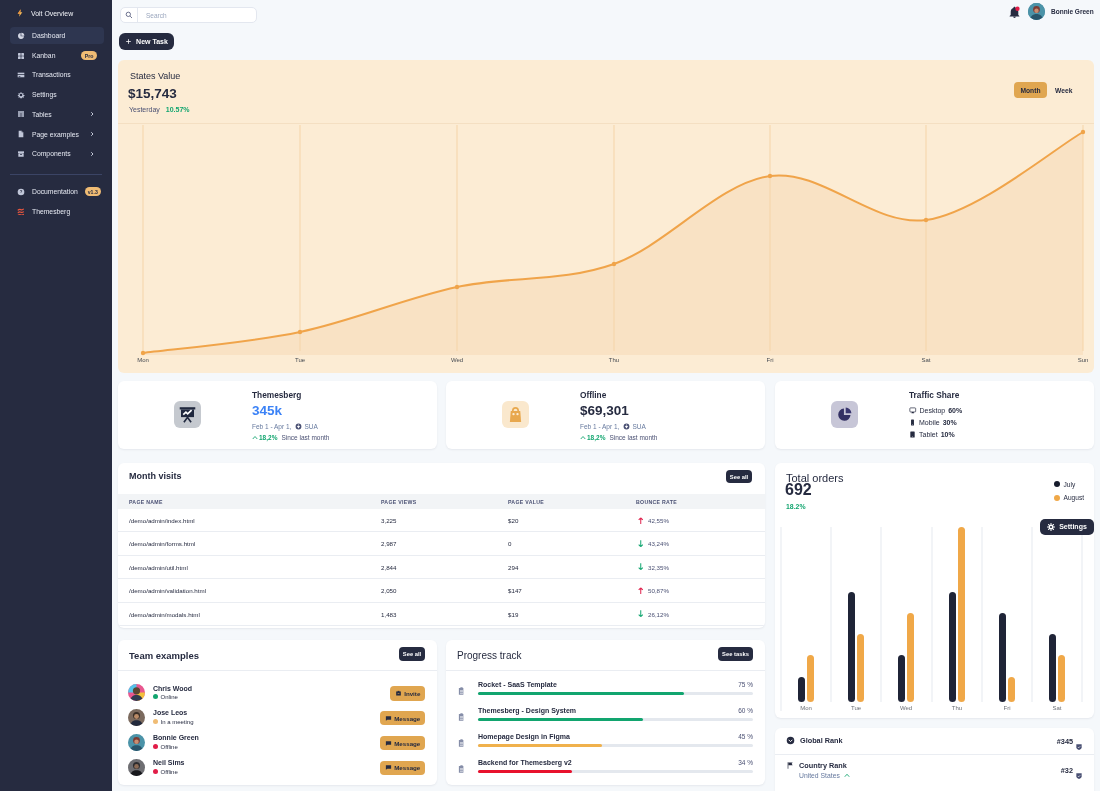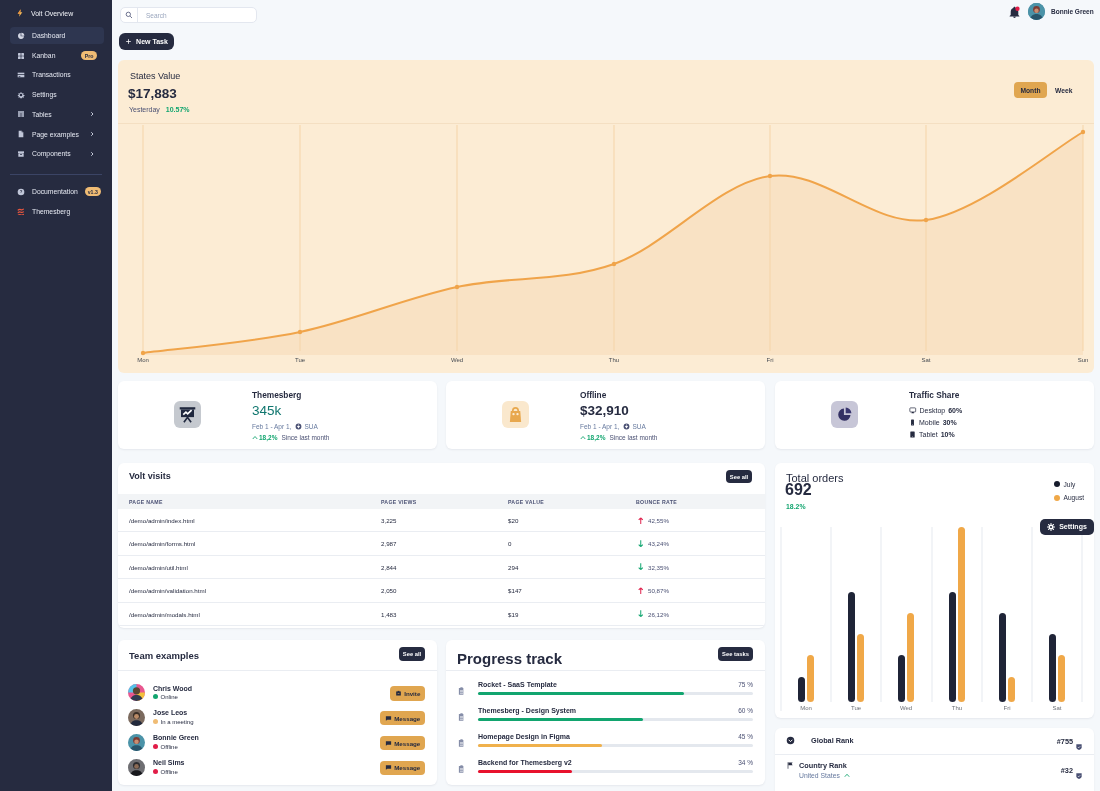--- a/index.html
+++ b/index.html
@@ -128,21 +128,21 @@
 <div class="abs" style="left:1051px;top:8px;font-size:6.5px;font-weight:bold;color:#262B40">Bonnie Green</div>
 
 <div class="abs darkbtn" style="left:119px;top:33px;width:55px;height:17px;font-size:7px;gap:4px;border-radius:6px">
   <svg width="7" height="7" viewBox="0 0 24 24" fill="none" stroke="#fff" stroke-width="2.6">
       <path d="M12 4v16M4 12h16"></path>
     </svg>New Task
 </div>
 
 <div class="abs" id="salescard" style="left:118px;top:60px;width:976px;height:313px;background:#FCECD4;border-radius:6px;overflow:hidden">
   <div class="abs" style="left:12px;top:11px;font-size:9px;color:#262B40">States Value</div>
-  <div class="abs" style="left:10px;top:26px;font-size:13.5px;font-weight:bold;color:#262B40">$17,883</div>
+  <div class="abs" style="left:10px;top:26px;font-size:13.5px;font-weight:bold;color:#262B40">$15,743</div>
   <div class="abs" style="left:11px;top:46px;font-size:7px;color:#4A5073">Yesterday <span style="color:#12A56F;font-weight:bold;margin-left:4px">10.57%</span></div>
   <div class="abs tanbtn" style="left:896px;top:22px;width:33px;height:16px;font-size:6.7px">Month</div>
   <div class="abs" style="left:937px;top:27px;font-size:6.7px;font-weight:bold;color:#262B40">Week</div>
   <div class="abs" style="left:0;top:63px;width:976px;border-top:1px solid #F4DFC2"></div>
   <svg class="abs" style="left:0;top:63px" width="976" height="250" viewBox="0 63 976 250">
     <path d="M25,293 C51.2,289.5 129.7,283.0 182,272 C234.3,261.0 286.7,238.3 339,227 C391.3,215.7 443.8,222.5 496,204 C548.2,185.5 600.0,123.3 652,116 C704.0,108.7 755.8,167.3 808,160 C860.2,152.7 938.8,86.7 965,72 L965,295 L25,295 Z" fill="#F9E2C4"></path>
 
     <g stroke="#F5D4A8" stroke-width="1">
       <line x1="25" y1="65" x2="25" y2="291"></line>
         <line x1="182" y1="65" x2="182" y2="291"></line>
@@ -178,21 +178,21 @@
     <div class="card" style="left:118px;top:381px;width:319px;height:68px">
       <div style="position:absolute;left:56px;top:20px;width:27px;height:27px;background:#C5C9CF;border-radius:6px;display:flex;align-items:center;justify-content:center">
         <svg width="17" height="16" viewBox="0 0 24 22" fill="#20283E">
           <path d="M1 0h22v3.2H1z"></path>
           <path d="M2.8 3.2h18.4V14H2.8z"></path>
           <path d="m12 12.5-6 8.2 1.9 1.3L12 16.4 16.1 22l1.9-1.3-6-8.2z"></path>
           <path d="M6 10.5 9.8 7l2.4 2.3L17.8 4" stroke="#fff" stroke-width="2.4" fill="none"></path>
         </svg>
       </div>
       <div style="position:absolute;left:134px;top:9px;font-size:8.3px;font-weight:bold;color:#262B40">Themesberg</div>
-      <div style="position:absolute;left:134px;top:22px;font-size:13.5px;font-weight:normal;color:#0f766e">345k</div>
+      <div style="position:absolute;left:134px;top:22px;font-size:13.5px;font-weight:bold;color:#3b82f6">345k</div>
       <div style="position:absolute;left:134px;top:42px;font-size:6.5px;color:#66799e;display:flex;align-items:center;gap:2px">Feb 1 - Apr 1, <svg width="7" height="7" viewBox="0 0 24 24" fill="#4A5073" style="margin-left:2px">
           <path d="M12 2a10 10 0 1 0 0 20 10 10 0 0 0 0-20zm0 2.2 3 4.3h-6zM6.5 10h11l-5.5 9z" fill-rule="evenodd"></path>
         </svg> SUA</div>
       <div style="position:absolute;left:134px;top:52.5px;font-size:6.5px;display:flex;align-items:center">
         <svg width="6" height="5" viewBox="0 0 24 20" style="margin-right:1px">
           <path d="M3 16 12 6l9 10" fill="none" stroke="#12A56F" stroke-width="3.5"></path>
         </svg>
         <span class="green" style="font-weight:bold">18,2%</span>
         <span style="color:#4A5073;margin-left:4px">Since last month</span>
       </div>
@@ -200,21 +200,21 @@
     <div class="card" style="left:446px;top:381px;width:319px;height:68px">
       <div style="position:absolute;left:56px;top:20px;width:27px;height:27px;background:#FAE8CD;border-radius:6px;display:flex;align-items:center;justify-content:center">
         <svg width="15" height="17" viewBox="0 0 24 26" fill="#E8A84E">
           <path d="M12 1a5.6 5.6 0 0 0-5.6 5.6V10h2.7V6.6a2.9 2.9 0 0 1 5.8 0V10h2.7V6.6A5.6 5.6 0 0 0 12 1z"></path>
           <path d="M4.4 7.5h15.2L21 25H3z"></path>
           <circle cx="8.8" cy="12.3" r="1.9" fill="#FBEBD4"></circle>
           <circle cx="15.2" cy="12.3" r="1.9" fill="#FBEBD4"></circle>
         </svg>
       </div>
       <div style="position:absolute;left:134px;top:9px;font-size:8.3px;font-weight:bold;color:#262B40">Offline</div>
-      <div style="position:absolute;left:134px;top:22px;font-size:13.5px;font-weight:bold;color:#262B40">$32,910</div>
+      <div style="position:absolute;left:134px;top:22px;font-size:13.5px;font-weight:bold;color:#262B40">$69,301</div>
       <div style="position:absolute;left:134px;top:42px;font-size:6.5px;color:#66799e;display:flex;align-items:center;gap:2px">Feb 1 - Apr 1, <svg width="7" height="7" viewBox="0 0 24 24" fill="#4A5073" style="margin-left:2px">
           <path d="M12 2a10 10 0 1 0 0 20 10 10 0 0 0 0-20zm0 2.2 3 4.3h-6zM6.5 10h11l-5.5 9z" fill-rule="evenodd"></path>
         </svg> SUA</div>
       <div style="position:absolute;left:134px;top:52.5px;font-size:6.5px;display:flex;align-items:center">
         <svg width="6" height="5" viewBox="0 0 24 20" style="margin-right:1px">
           <path d="M3 16 12 6l9 10" fill="none" stroke="#12A56F" stroke-width="3.5"></path>
         </svg>
         <span class="green" style="font-weight:bold">18,2%</span>
         <span style="color:#4A5073;margin-left:4px">Since last month</span>
       </div>
@@ -236,21 +236,21 @@
           <circle cx="12" cy="19" r="1.2" fill="#fff"></circle>
         </svg> Mobile <b>30%</b></div>
       <div style="position:absolute;left:134px;top:49.5px;font-size:7px;color:#262B40;display:flex;align-items:center;gap:3px"><svg width="7" height="7" viewBox="0 0 24 24" fill="#262B40">
           <rect x="4.5" y="1.5" width="15" height="21" rx="2"></rect>
           <circle cx="12" cy="19" r="1.2" fill="#fff"></circle>
         </svg> Tablet <b>10%</b></div>
     </div>
   </div>
 
 <div class="card" id="pagevisits" style="left:118px;top:463px;width:647px;height:165px;overflow:hidden">
-  <div class="abs" style="left:11px;top:8px;font-size:9px;font-weight:bold;color:#262B40">Volt visits</div>
+  <div class="abs" style="left:11px;top:8px;font-size:9px;font-weight:bold;color:#262B40">Month visits</div>
   <div class="abs darkbtn" style="right:13px;top:7px;width:26px;height:13px;font-size:5.8px">See all</div>
   <div class="abs" id="pvtable" style="left:0;top:31px;width:647px">
       <div style="position:relative;height:15px;background:#F2F4F6;font-size:5.2px;font-weight:bold;color:#4A5073;letter-spacing:.3px">
         <span style="position:absolute;left:11px;top:5px">PAGE NAME</span>
         <span style="position:absolute;left:263px;top:5px">PAGE VIEWS</span>
         <span style="position:absolute;left:390px;top:5px">PAGE VALUE</span>
         <span style="position:absolute;left:518px;top:5px">BOUNCE RATE</span>
       </div>
       <div style="position:relative;height:23.4px;border-bottom:1px solid #EAEDF2;font-size:6.2px;color:#262B40">
         <span style="position:absolute;left:11px;top:8px">/demo/admin/index.html</span>
@@ -348,21 +348,21 @@
         <path d="M2 16c.5-3.8 2.8-5.4 6-5.4s5.5 1.6 6 5.4z" fill="#17181c"></path>
       </svg></div>
     <div class="abs" style="left:35px;top:119.19999999999999px;font-size:7px;font-weight:bold;color:#262B40">Neil Sims</div>
     <div class="abs" style="left:35px;top:128.5px;font-size:6px;color:#262B40;display:flex;align-items:center;gap:2.5px"><span style="width:5px;height:5px;border-radius:50%;background:#E11D48"></span>Offline</div>
     <div class="abs tanbtn" style="left:262px;top:120.69999999999999px;width:45px;height:14.5px;font-size:6.2px;gap:2.5px"><svg width="7" height="7" viewBox="0 0 24 24" fill="#262B40">
         <path d="M3 4h18v12H8l-5 4z"></path>
       </svg>Message</div>
   </div>
 
 <div class="card" id="progress" style="left:446px;top:640px;width:319px;height:145px">
-  <div class="abs" style="left:11px;top:10px;font-size:15px;font-weight:bold;color:#262B40">Progress track</div>
+  <div class="abs" style="left:11px;top:10px;font-size:10px;font-weight:normal;color:#262B40">Progress track</div>
   <div class="abs darkbtn" style="right:12px;top:7px;width:35px;height:14px;font-size:5.8px">See tasks</div>
   <div class="abs" style="left:0;top:30px;width:319px;border-top:1px solid #EAEDF2"></div>
   <div id="progrows"></div>
 <div class="abs" style="left:11px;top:42px"><svg width="9" height="10" viewBox="0 0 24 24" fill="#868ea8">
         <path d="M7 4h10v18H5V4z"></path>
         <path d="M9 2h6v5H9z"></path>
         <path d="M8 10h8v1.6H8zm0 3.5h8v1.6H8zm0 3.5h8v1.6H8z" fill="#fff"></path>
       </svg></div>
     <div class="abs" style="left:32px;top:41px;font-size:7px;font-weight:bold;color:#262B40">Rocket - SaaS Template</div>
     <div class="abs" style="right:12px;top:41px;font-size:6.5px;color:#4A5073">75 %</div>
@@ -455,28 +455,28 @@
       <rect x="10.4" y="0" width="3.2" height="5" rx="1" transform="rotate(135 12 12)"></rect>
       <rect x="10.4" y="0" width="3.2" height="5" rx="1" transform="rotate(180 12 12)"></rect>
       <rect x="10.4" y="0" width="3.2" height="5" rx="1" transform="rotate(225 12 12)"></rect>
       <rect x="10.4" y="0" width="3.2" height="5" rx="1" transform="rotate(270 12 12)"></rect>
       <rect x="10.4" y="0" width="3.2" height="5" rx="1" transform="rotate(315 12 12)"></rect>
       <circle cx="12" cy="12" r="3.2" fill="#262B40"></circle>
     </svg>Settings
 </div>
 
 <div class="card" id="ranks" style="left:775px;top:728px;width:319px;height:80px">
-  <div class="abs" style="left:11px;top:8px;display:flex;align-items:center;gap:16px">
+  <div class="abs" style="left:11px;top:8px;display:flex;align-items:center;gap:5px">
     <svg width="9" height="9" viewBox="0 0 24 24">
         <circle cx="12" cy="12" r="10" fill="#262B40"></circle>
         <path d="m7 10 5 5 5-5" fill="none" stroke="#fff" stroke-width="2.6"></path>
       </svg>
     <span style="font-size:7.3px;font-weight:bold;color:#262B40">Global Rank</span>
   </div>
-  <div class="abs" style="right:21px;top:9px;font-size:7.3px;font-weight:bold;color:#262B40">#755</div>
+  <div class="abs" style="right:21px;top:9px;font-size:7.3px;font-weight:bold;color:#262B40">#345</div>
   <div class="abs" style="right:11px;top:9px"><svg width="8" height="8" viewBox="0 0 24 24" fill="#4A5073">
         <path d="M4 4h16v9c0 5-4 7-8 8-4-1-8-3-8-8z"></path>
         <path d="m8.5 12 2.5 2.5 4.5-4.5" fill="none" stroke="#fff" stroke-width="2"></path>
       </svg></div>
   <div class="abs" style="left:0;top:26px;width:319px;border-top:1px solid #EAEDF2"></div>
   <div class="abs" style="left:11px;top:33px;display:flex;align-items:center;gap:5px">
     <svg width="8" height="9" viewBox="0 0 24 24" fill="#262B40">
         <path d="M5 2h2v20H5z"></path>
         <path d="M7 3h13l-3 4 3 4H7z"></path>
       </svg>

